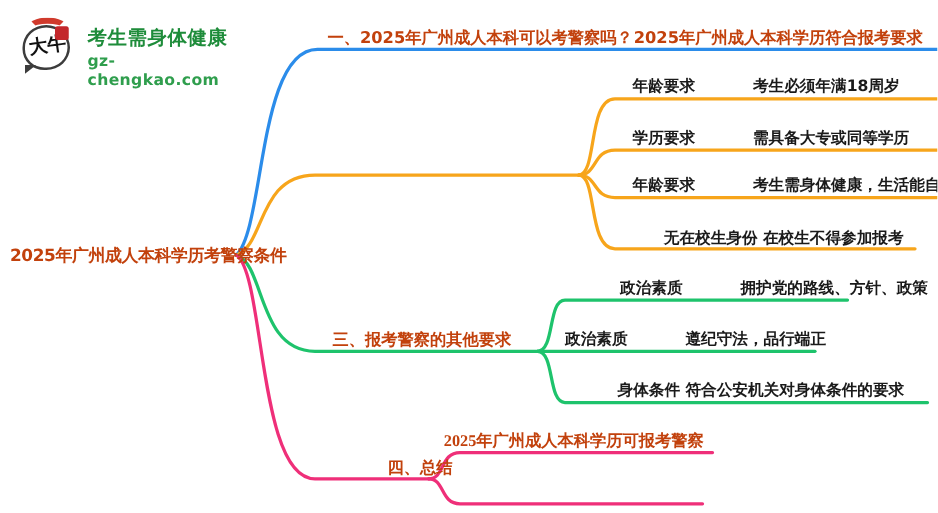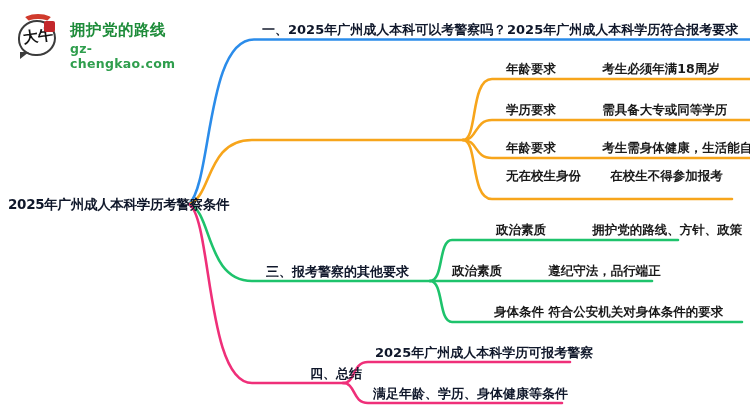--- a/index.html
+++ b/index.html
@@ -1,21 +1,21 @@
 <!DOCTYPE html>
 <html><head>
 <meta charset="utf-8">
 <style>
   html,body{margin:0;padding:0;background:#ffffff;}
   .stage{
     position:relative;width:750px;height:410px;background:#ffffff;overflow:hidden;
     font-family:"DejaVu Sans","Liberation Sans",sans-serif;color:#1a1a1a;
   }
   svg.links{position:absolute;left:0;top:0;width:750px;height:410px;}
-  .txt{position:absolute;white-space:nowrap;font-weight:600;color:#0f172a;}
+  .txt{position:absolute;white-space:nowrap;font-weight:600;color:#c2410c;}
   .central{font-size:13.5px;letter-spacing:-0.3px;}
   .bh{font-size:13px;}
   .row{position:absolute;white-space:nowrap;font-size:12.5px;font-weight:600;}
   .row .rlabel{display:inline-block;min-width:92px;}
   .row .rlabel.w2{min-width:100px;}
   .row .rvalue{display:inline-block;}
   
   .logo{position:absolute;left:14px;top:14px;width:170px;height:50px;}
   .logo-bubble{
     position:absolute;left:4px;top:6px;width:38px;height:36px;background:#fff;
@@ -64,57 +64,56 @@
     </g>
   </svg>
 
   <div class="logo">
     <div class="logo-bubble">
       <span class="btxt">大牛</span>
     </div>
     <div class="logo-tail"></div>
     <div class="logo-arc"></div>
     <div class="logo-seal"></div>
-    <div class="logo-title">拥护党的路线</div>
+    <div class="logo-title">考生需身体健康</div>
     <div class="logo-domain">gz-chengkao.com</div>
   </div>
 
   <div class="txt central" style="left:8px;top:196px;">2025年广州成人本科学历考警察条件</div>
 
   <div class="txt bh" style="left:262px;top:21px;">一、2025年广州成人本科可以考警察吗？</div>
   <div class="txt bh" style="left:507px;top:21px;">2025年广州成人本科学历符合报考要求</div>
 
   <div class="row" style="left:506px;top:61px;">
     <span class="rlabel">年龄要求</span>
     <span class="rvalue">考生必须年满18周岁</span>
   </div>
   <div class="row" style="left:506px;top:102px;">
     <span class="rlabel">学历要求</span>
     <span class="rvalue">需具备大专或同等学历</span>
   </div>
   <div class="row" style="left:506px;top:140px;">
     <span class="rlabel">年龄要求</span>
     <span class="rvalue">考生需身体健康，生活能自理</span>
   </div>
-  <div class="row" style="left:506px;top:168px;">
+  <div class="row" style="left:506px;top:182px;text-align:right;">
     <span class="rlabel w2">无在校生身份</span>
     <span class="rvalue">在校生不得参加报考</span>
   </div>
 
   <div class="txt bh" style="left:266px;top:263px;">三、报考警察的其他要求</div>
   <div class="row" style="left:452px;top:222px;margin-left:44px;">
     <span class="rlabel">政治素质</span>
     <span class="rvalue">拥护党的路线、方针、政策</span>
   </div>
   <div class="row" style="left:452px;top:263px;">
     <span class="rlabel">政治素质</span>
     <span class="rvalue">遵纪守法，品行端正</span>
   </div>
   <div class="row" style="left:452px;top:304px;text-align:right;">
     <span class="rlabel">身体条件</span>
     <span class="rvalue">符合公安机关对身体条件的要求</span>
   </div>
 
   <div class="txt bh" style="left:268px;top:365px;margin-left:42px;">四、总结</div>
-  <div class="txt bh" style="left:375px;top:344px;">2025年广州成人本科学历可报考警察</div>
-  <div class="txt bh" style="left:373px;top:385px;">满足年龄、学历、身体健康等条件</div>
+  <div class="txt bh" style="left:355px;top:344px;font-family:Liberation Serif, serif;">2025年广州成人本科学历可报考警察</div>
 
 </div>
 
 </body></html>

